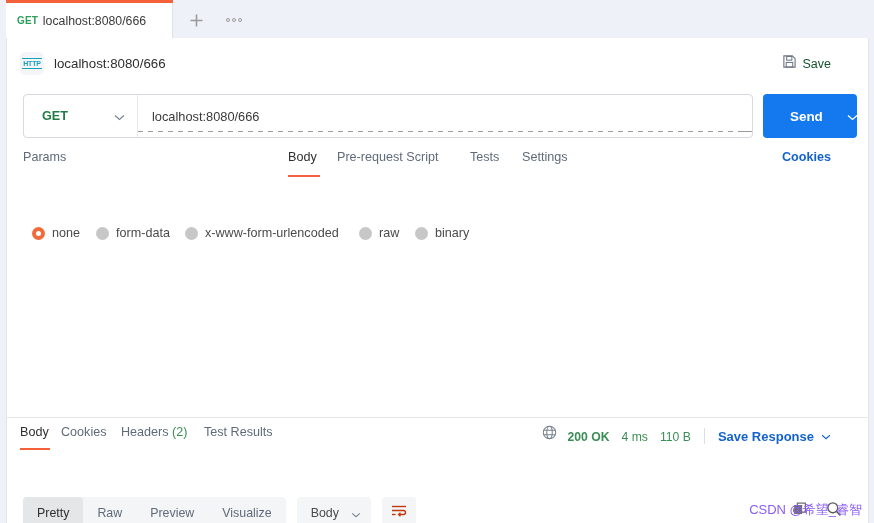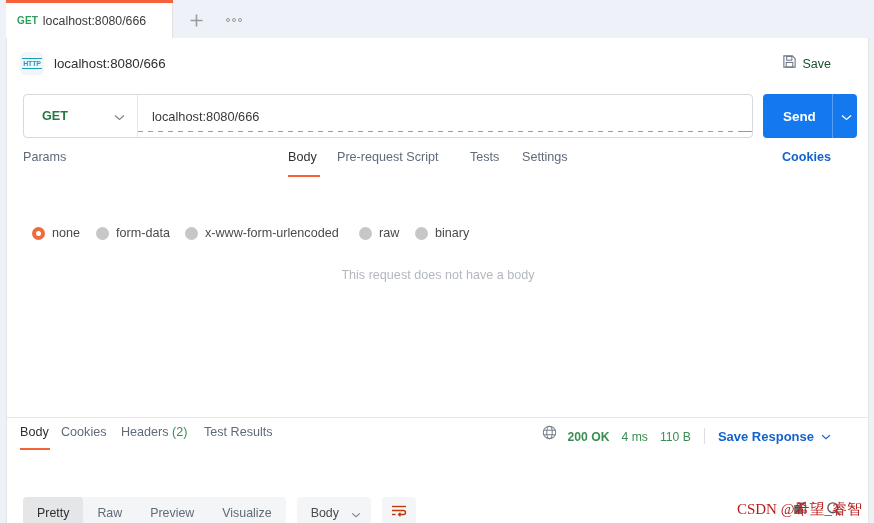--- a/index.html
+++ b/index.html
@@ -149,21 +149,21 @@
   }
   .send-btn {
     position: absolute; left: 756px; top: 0;
     width: 94px; height: 44px;
     background: #1479ef; border-radius: 4px;
     display: flex; align-items: center;
     cursor: pointer;
   }
   .send-btn .lbl {
     color: #fff; font-size: 13.4px; font-weight: 700;
-    margin-left: 20px;
+    margin-left: 27px;
   }
   .send-btn .sep {
     width: 1px; height: 44px; background: rgba(255,255,255,.28);
     margin-left: 16px;
   }
   .send-btn .chev { margin-left: 8px; }
 
   
   .req-tabs {
     position: absolute; left: 0; top: 112px; width: 862px; height: 30px;
@@ -281,22 +281,22 @@
   }
   .resp-actions {
     position: absolute; right: 26px; top: 463px;
     display: flex; align-items: center;
   }
   .resp-actions .ic { margin-left: 18px; cursor: pointer; }
 
   
   .watermark {
     position: absolute; right: 12px; bottom: 4px;
-    font-size: 15px; color: #b91c1c;
-    font-family: Liberation Serif, serif;
+    font-size: 13px; color: #8b5cf6;
+    font-family: Liberation Sans, sans-serif;
     white-space: nowrap;
     pointer-events: none;
   }
 </style>
 </head>
 <body>
 
 <div id="app">
 
   <div class="tabstrip">
@@ -407,21 +407,20 @@
       <div class="radio-item" style="left:352px">
         <span class="radio-dot"></span>
         <span class="radio-label">raw</span>
       </div>
       <div class="radio-item" style="left:408px">
         <span class="radio-dot"></span>
         <span class="radio-label">binary</span>
       </div>
     </div>
 
-    <div class="no-body-msg">This request does not have a body</div>
 
     <div class="splitter"></div>
 
     <div class="resp-tabs">
       <div class="restab active" style="left:13px">
         <span>Body</span>
         <div class="restab-underline" style="width:30px"></div>
       </div>
       <div class="restab" style="left:54px">
         <span>Cookies</span></div>

